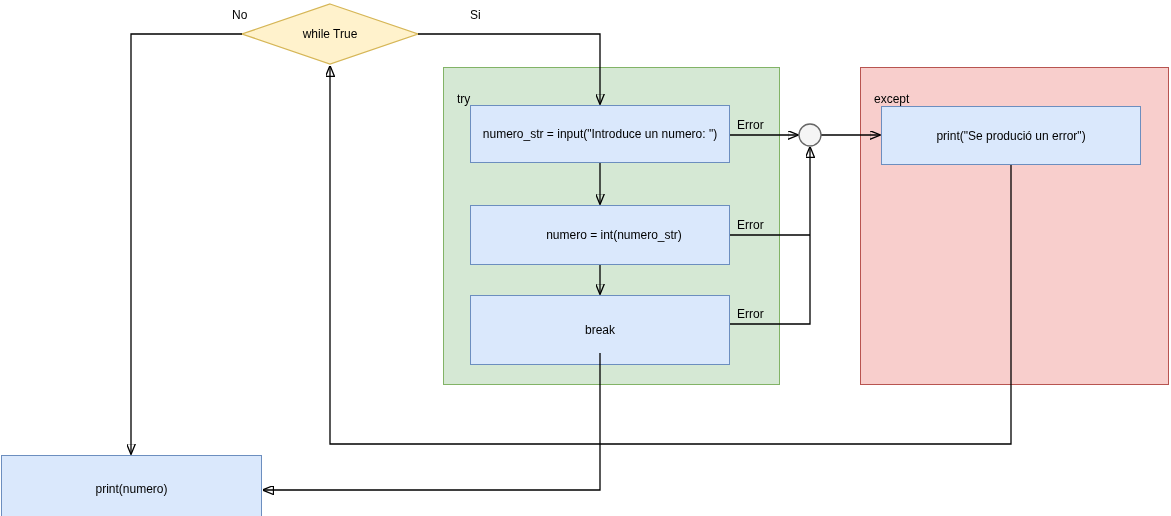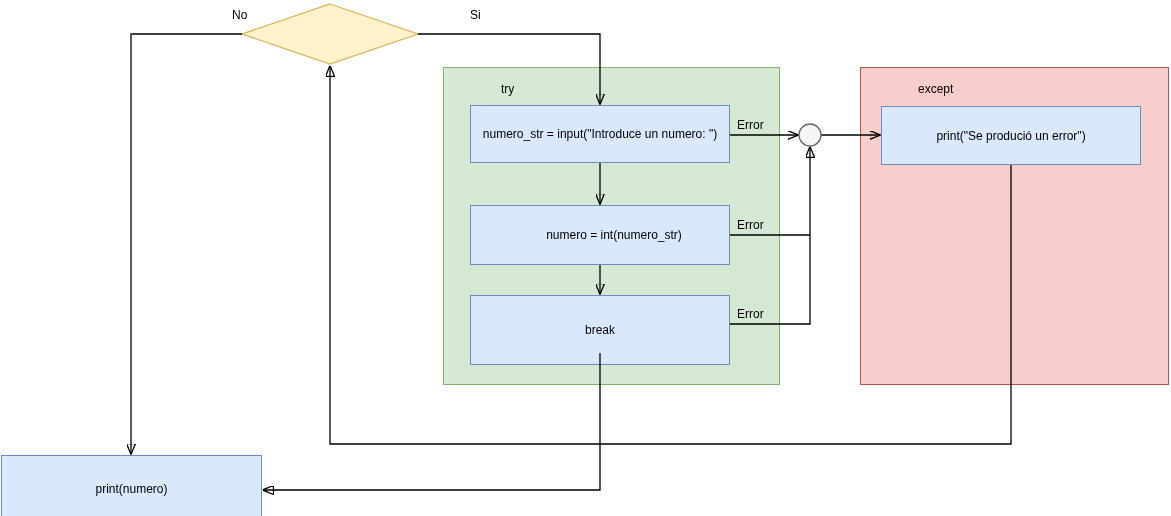--- a/index.html
+++ b/index.html
@@ -23,21 +23,21 @@
     background: var(--try-fill, #d5e8d4);
     border: 1px solid var(--try-stroke, #82b366);
   }
   .container.except {
     left: 860px; top: 67px; width: 309px; height: 318px;
     background: var(--except-fill, #f8cecc);
     border: 1px solid var(--except-stroke, #b85450);
   }
   .container-label {
     position: absolute;
-    top: 14px; left: 13px; margin-left: 44px;
+    top: 24px; left: 13px;
   }
   .node {
     position: absolute;
     box-sizing: border-box;
     display: flex;
     align-items: center;
     justify-content: center;
     text-align: center;
     background: var(--step-fill, #dae8fc);
     border: 1px solid var(--step-stroke, #6c8ebf);
@@ -127,20 +127,23 @@
     <path d="M730 235 H810"></path>
     <path d="M730 324 H810 V147" marker-end="url(#arrow)"></path>
 
     <path d="M821 135 H880" marker-end="url(#arrow)"></path>
 
     <path d="M1011 165 V444 H330 V66" marker-end="url(#arrow)"></path>
 
     <circle class="junction" cx="810" cy="135" r="11"></circle>
   </svg>
 
+  <div class="decision-text">
+    <span>while True</span>
+  </div>
 
   <span class="edge-label lbl-no">No</span>
   <span class="edge-label lbl-si">Si</span>
   <span class="edge-label lbl-err1">Error</span>
   <span class="edge-label lbl-err2">Error</span>
   <span class="edge-label lbl-err3">Error</span>
 
 </div>
 
 </body></html>

